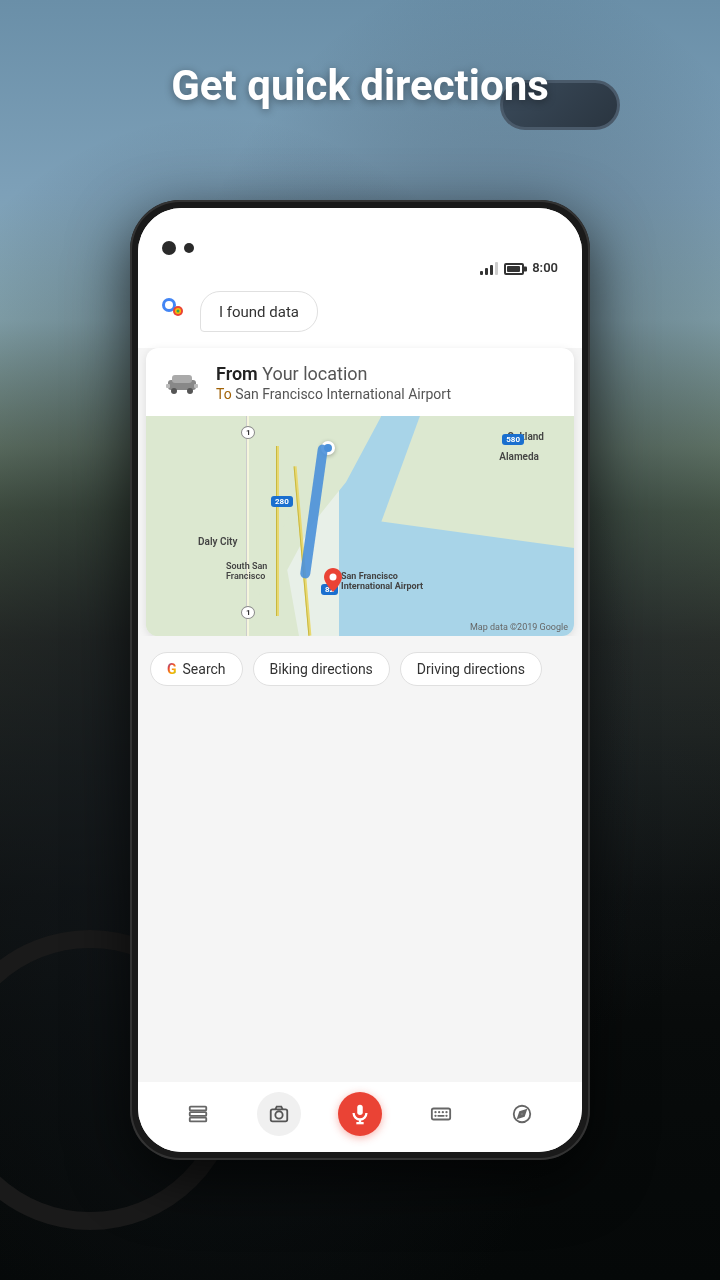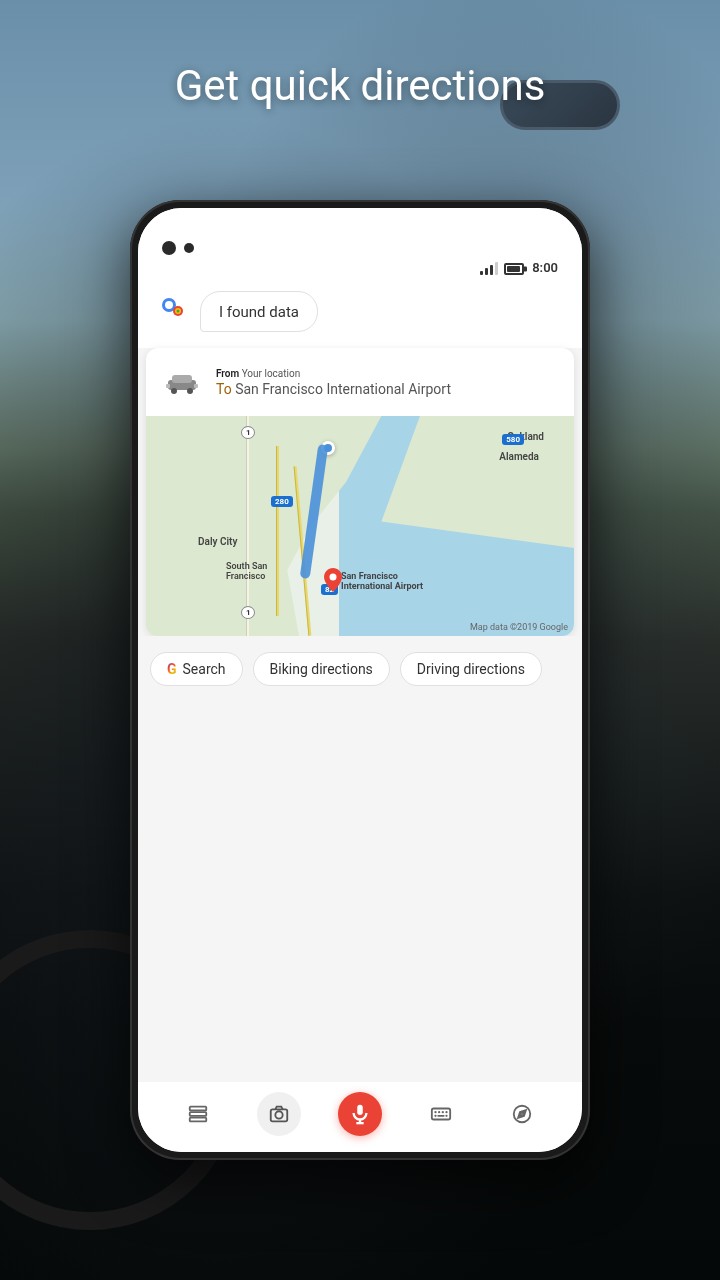--- a/index.html
+++ b/index.html
@@ -85,21 +85,21 @@
       top: 60px;
       left: 0;
       right: 0;
       text-align: center;
       z-index: 10;
     }
 
     .headline h1 {
       color: white;
       font-size: 42px;
-      font-weight: 400;
+      font-weight: 700;
       text-shadow: 0 2px 8px rgba(0,0,0,0.4);
       line-height: 1.25;
     }
 
     
     .phone-frame {
       position: absolute;
       top: 200px;
       left: 50%;
       transform: translateX(-50%);
@@ -272,21 +272,21 @@
       justify-content: center;
     }
 
     .directions-text {
       display: flex;
       flex-direction: column;
       gap: 2px;
     }
 
     .from-text {
-      font-size: 10px;
+      font-size: 18px;
       color: #555;
     }
 
     .from-text strong {
       color: #222;
       font-weight: 600;
     }
 
     .to-text {
       font-size: 14px;

